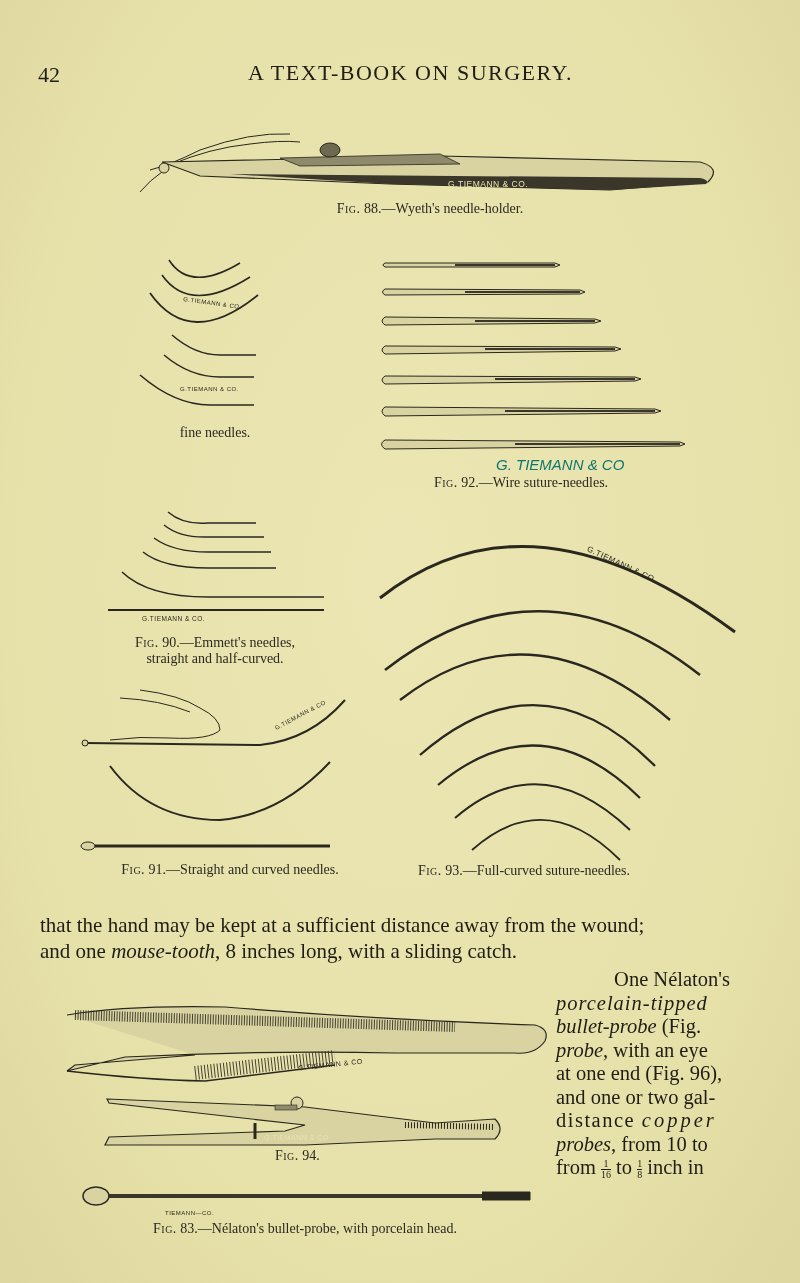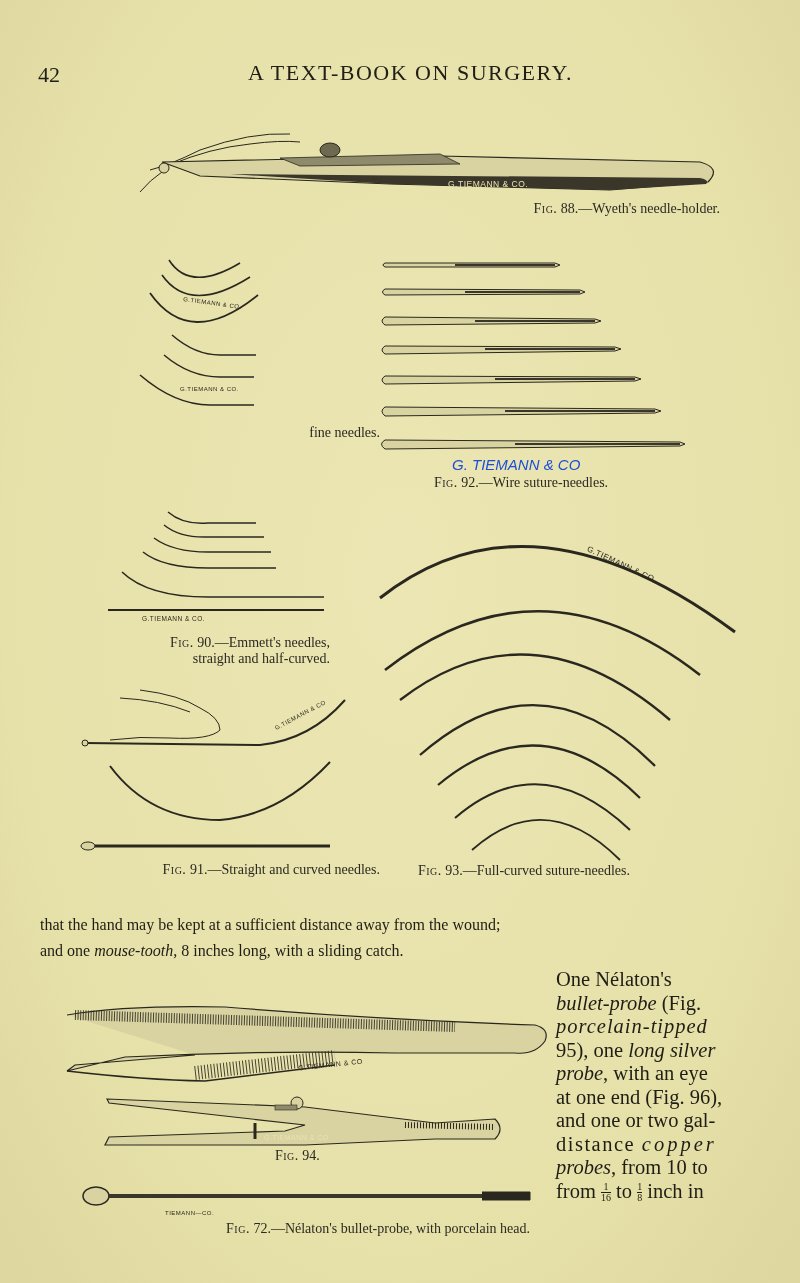--- a/index.html
+++ b/index.html
@@ -6,26 +6,26 @@
   body {
     width: 800px; height: 1283px; position: relative; overflow: hidden;
     background: #e9e3ae;
     background-image: radial-gradient(ellipse at 50% 45%, #ece6b4 0%, #e6e0a9 70%, #ddd69e 100%);
     font-family: "Liberation Serif", "DejaVu Serif", serif;
     color: #222016;
   }
   .abs { position: absolute; }
   .header-num { left: 38px; top: 62px; font-size: 22px; text-align: center; }
   .header-title { left: 248px; top: 60px; font-size: 22px; letter-spacing: 1.5px; }
-  .caption { font-size: 14px; color: #2b2a20; text-align: right; line-height: 16px; }
+  .caption { font-size: 14px; color: #2b2a20; text-align: center; line-height: 16px; }
   .caption .fig { font-variant: small-caps; letter-spacing: 0.5px; }
   .maker { font-family: "Liberation Sans", sans-serif; font-size: 8px; letter-spacing: 0.5px; color: #2a281e; }
-  .maker-it { font-family: "Liberation Sans", sans-serif; font-style: italic; font-size: 15px; color: #1d4ed8; }
+  .maker-it { font-family: "Liberation Sans", sans-serif; font-style: italic; font-size: 15px; color: #0f766e; margin-left: 44px; }
   svg { position: absolute; overflow: visible; }
-  .body-text { font-size: 16px; line-height: 26px; color: #1f1d14; }
+  .body-text { font-size: 21px; line-height: 26px; color: #1f1d14; }
   .body-text i { }
   .side-col { left: 556px; top: 968px; width: 232px; font-size: 20.5px; line-height: 23.5px; text-align: justify; }
   .frac { display: inline-block; font-size: 10px; line-height: 10px; vertical-align: middle; text-align: center; }
   .frac span { display: block; }
   .frac .n { border-bottom: 1px solid #1f1d14; }
 </style>
 </head>
 <body>
 
 <div class="abs header-num">42</div>
@@ -161,27 +161,26 @@
 </div>
 
 <svg style="left:82px;top:1184px;width:450px;height:24px" viewBox="0 0 450 24">
   <ellipse cx="14" cy="12" rx="13" ry="9" fill="#d9d3a1" stroke="#2a281e" stroke-width="1.5"></ellipse>
   <rect x="26" y="10" width="420" height="4" fill="#3a372a"></rect>
   <path d="M400 8 L448 8 L448 16 L400 16" fill="#2a281e" stroke="#2a281e"></path>
 </svg>
 <div class="abs maker" style="left:165px;top:1210px;font-size:6px">TIEMANN—CO.</div>
 <div class="abs caption" style="left:80px;top:1221px;width:450px">
   <span class="fig">Fig.</span>
-  <span>72.—Nélaton's bullet-probe, with porcelain head.</span>
+  <span>83.—Nélaton's bullet-probe, with porcelain head.</span>
 </div>
 
 <div class="abs body-text side-col">
-  <div style="text-align:left">One Nélaton's</div>
+  <div style="text-align:center">One Nélaton's</div>
+  <div><i style="letter-spacing:1px">porcelain-tipped</i></div>
   <div><i>bullet-probe</i><span> (Fig.</span></div>
-  <div><i style="letter-spacing:1px">porcelain-tipped</i></div>
-  <div><span>95), one </span><i>long silver</i></div>
   <div><i>probe</i><span>, with an eye</span></div>
   <div>at one end (Fig. 96),</div>
   <div>and one or two gal-</div>
   <div style="letter-spacing:1.5px"><span>distance </span><i style="letter-spacing:3px">copper</i></div>
   <div><i>probes</i><span>, from 10 to</span></div>
   <div><span>from </span><span class="frac"><span class="n">1</span><span>16</span></span><span> to </span><span class="frac"><span class="n">1</span><span>8</span></span><span> inch in</span></div>
 </div>
 
 </body></html>

